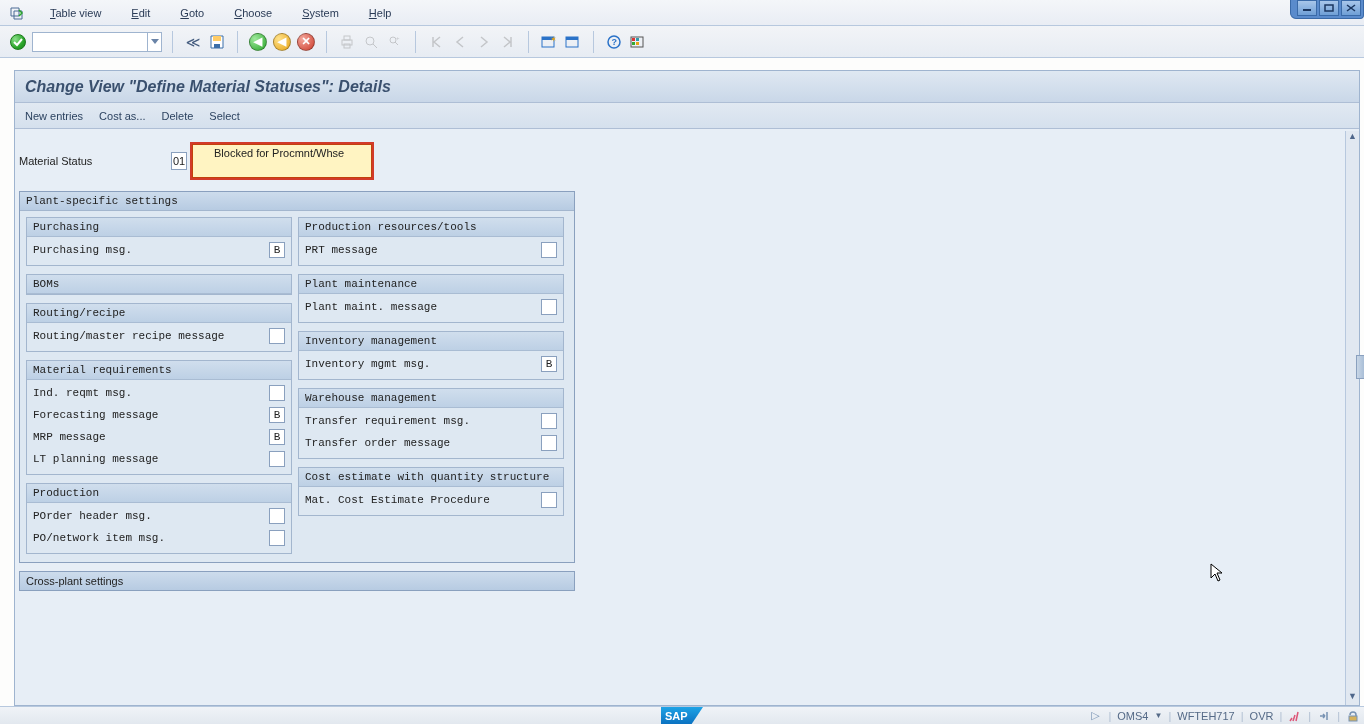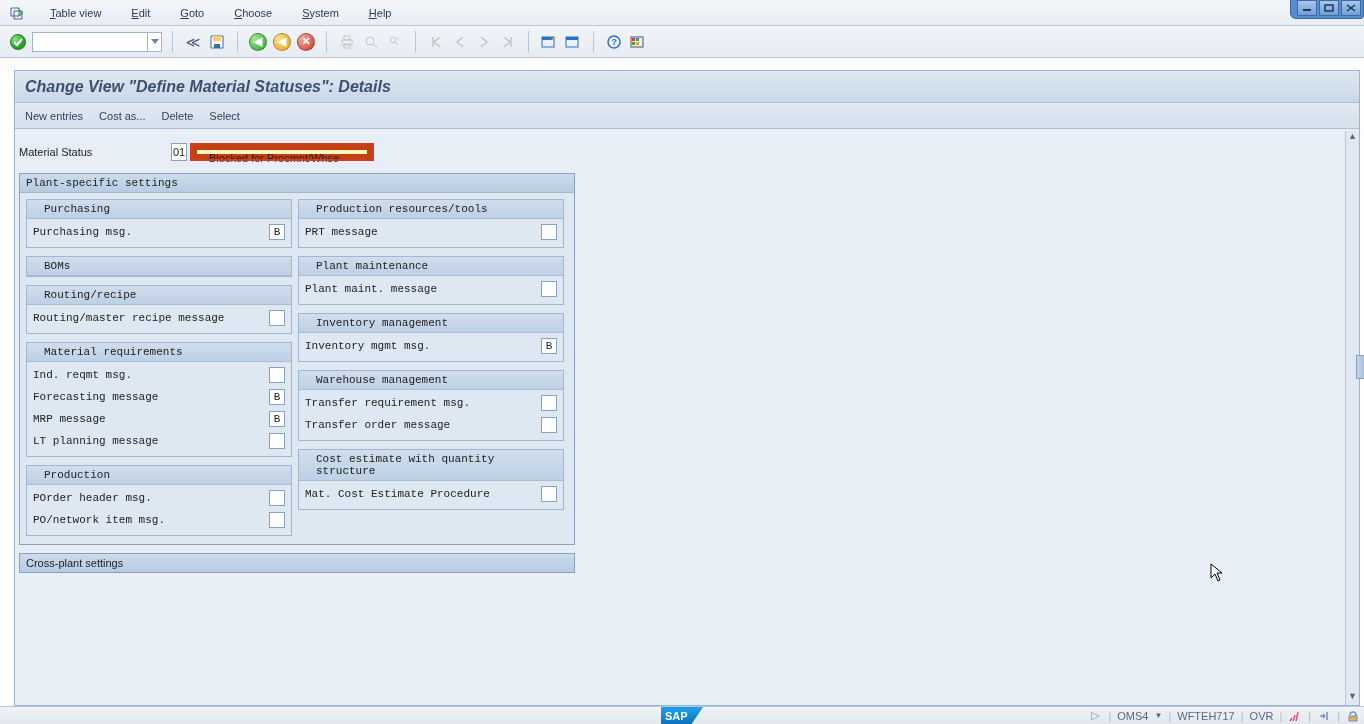--- a/index.html
+++ b/index.html
@@ -138,26 +138,26 @@
     padding: 12px 4px 10px 4px;
     gap:4px;
   }
   .field-row .lbl { width:148px; padding-left:0px; }
   .code-box {
     width:16px; height:18px;
     border:1px solid #8aa0be; text-align:center;
     line-height:16px; background:#fff;
   }
   .desc-box {
-    width:182px; height:16px;
-    border:6px solid #c2410c;
+    width:182px; height:36px;
+    border:2px solid #c2410c;
     background:#fff4c2;
     outline:2px solid #d23a2a;
     outline-offset:-1px;
-    padding:1px 12px;
+    padding:1px 21px;
     line-height:14px;
   }
 
   
   .big-group {
     margin: 2px 6px 8px 4px;
     border:1px solid #8aa0be;
     width:556px;
     font-family:Liberation Mono, monospace;
   }
@@ -171,21 +171,21 @@
     background:#dee8f2;
   }
   .columns { display:flex; gap:6px; }
   .col { width: 266px; display:flex; flex-direction:column; gap:8px; }
 
   .sub-group {
     border:1px solid #a3b6ce;
   }
   .sub-group > .hdr {
     background: linear-gradient(to bottom,#d0deed 0%,#bdd0e5 100%);
-    padding:3px 17px;
+    padding:3px 6px;
     border-bottom:1px solid #a9bcd3;
   }
   .sub-group > .rows {
     background:#dee8f2;
     padding:2px 6px 4px 6px;
   }
   .r { display:flex; align-items:center; height:22px; }
   .r .l { flex:1; }
   .inp {
     width:16px; height:16px;

